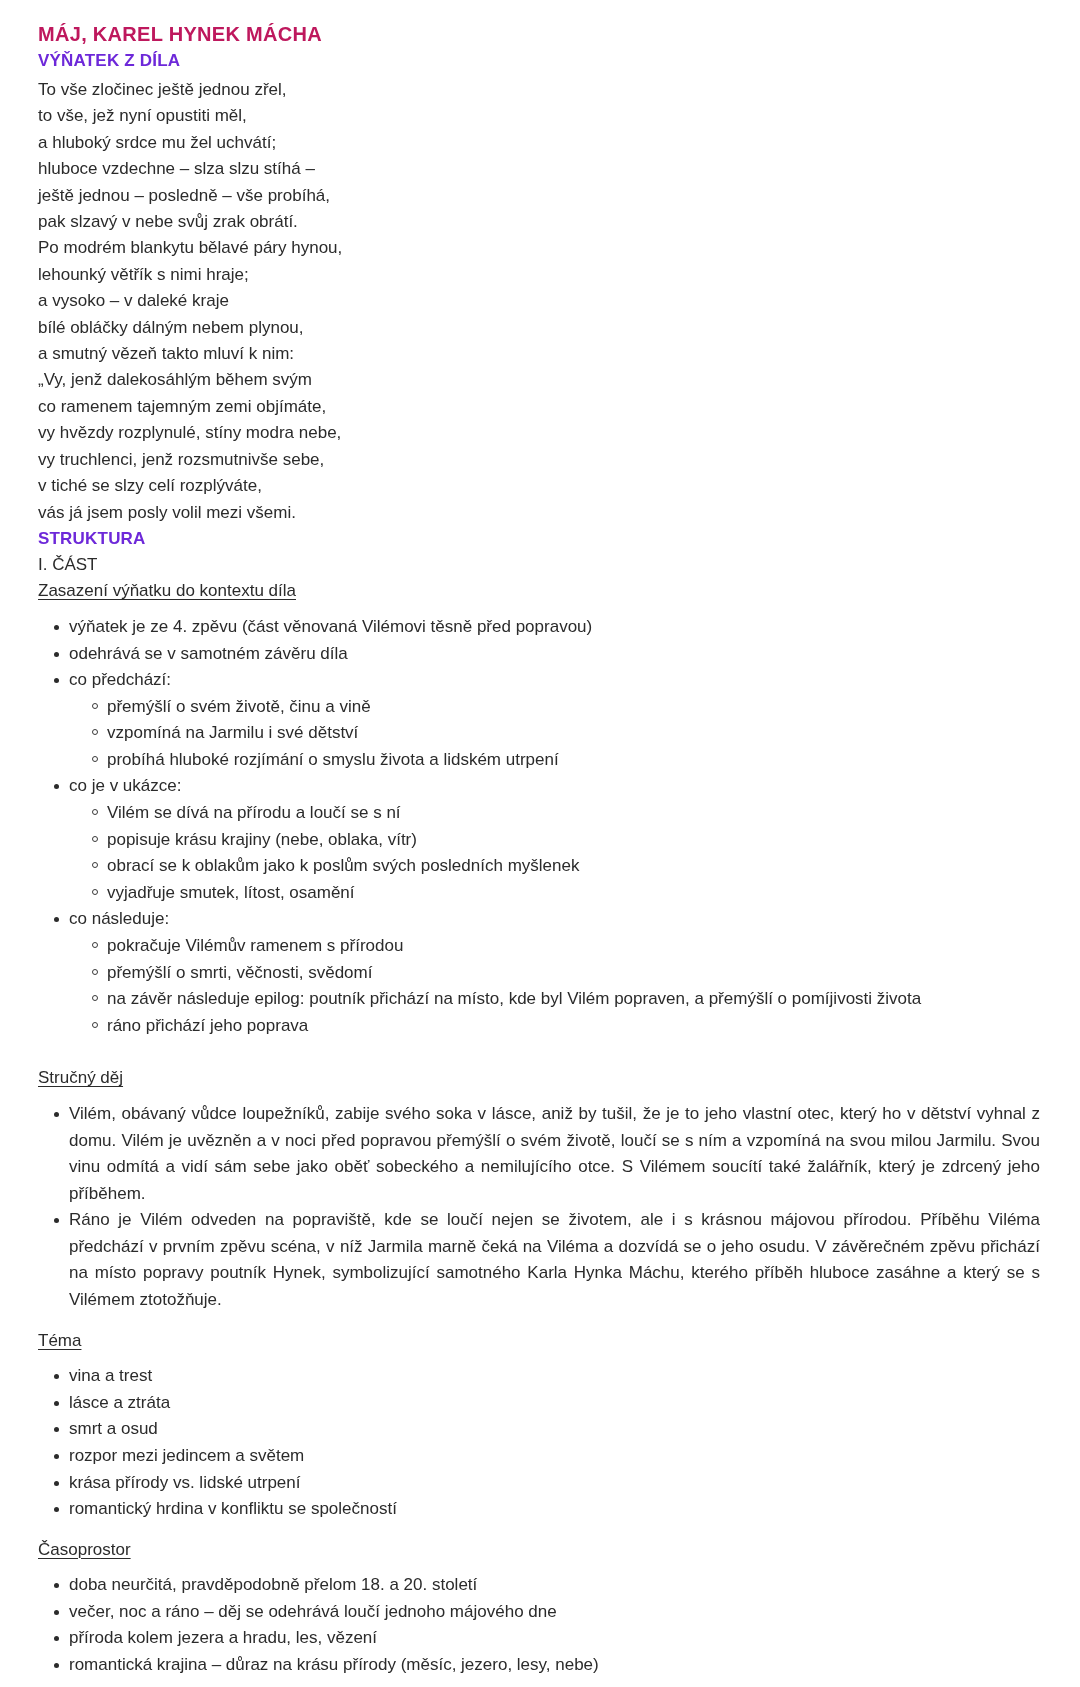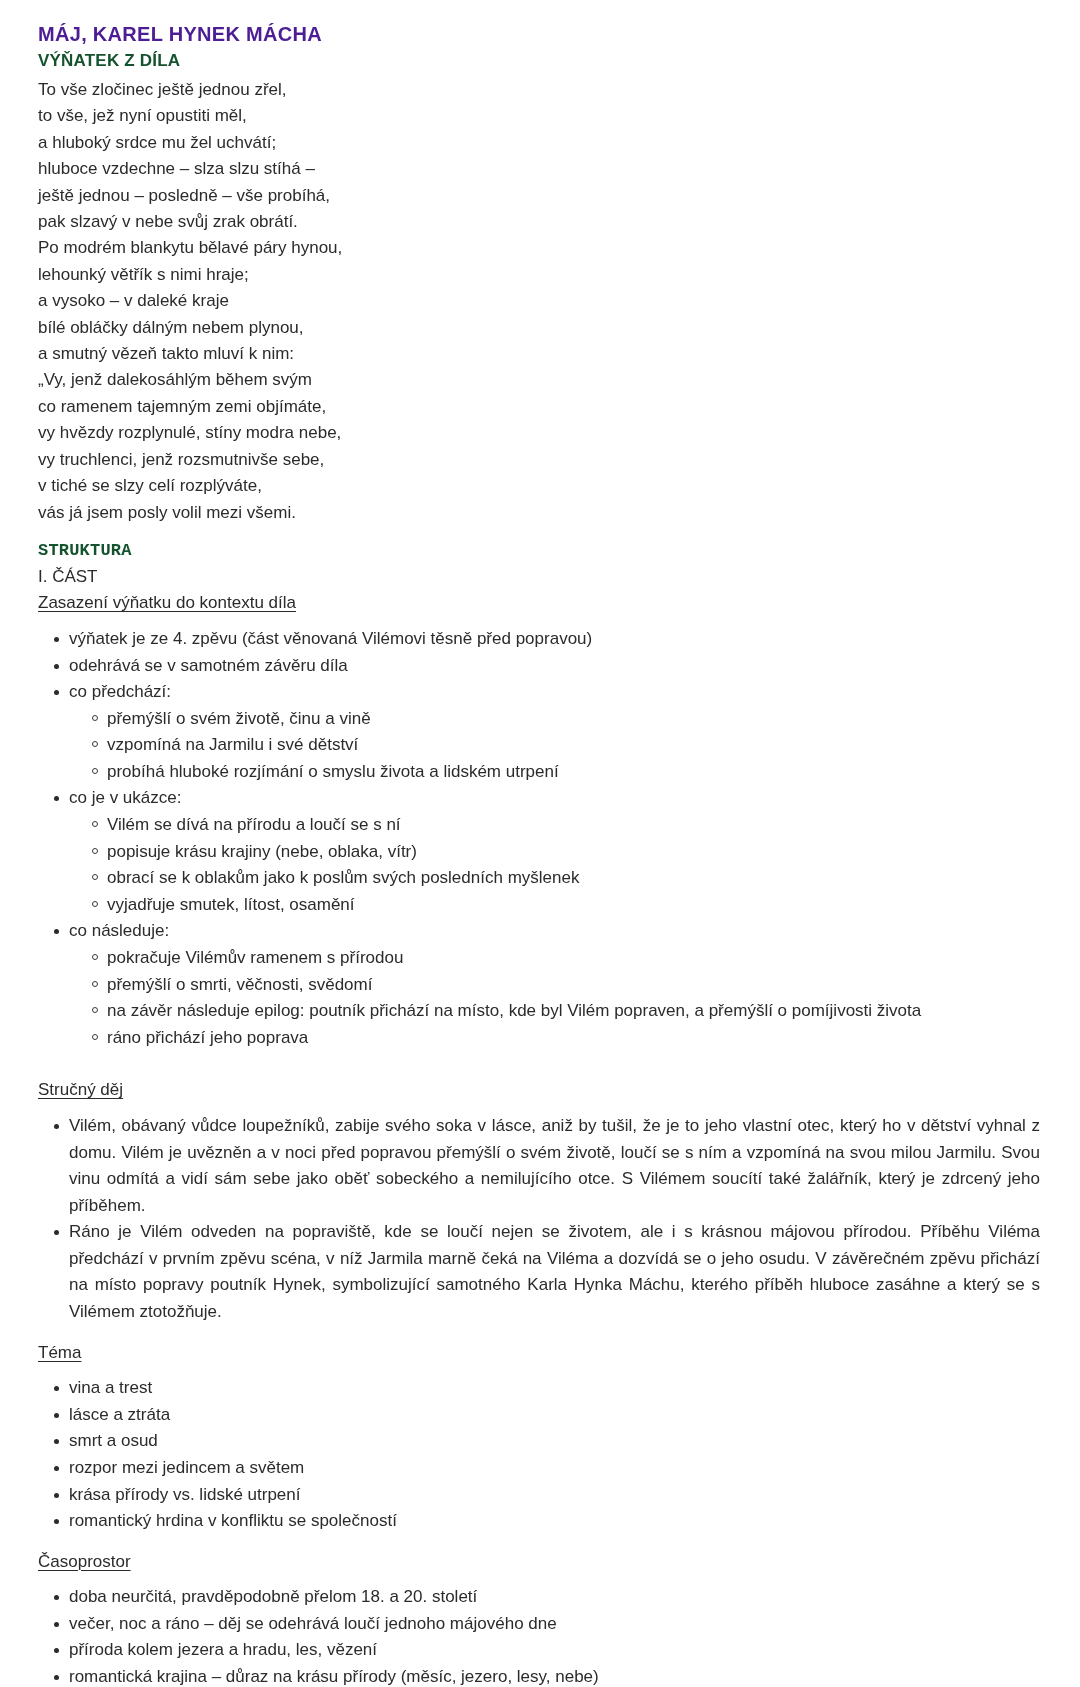--- a/index.html
+++ b/index.html
@@ -5,31 +5,31 @@
   html, body { margin: 0; padding: 0; background: #ffffff; }
   body {
     width: 1080px; height: 1687px; overflow: hidden;
     font-family: "Liberation Sans", "DejaVu Sans", sans-serif;
     color: #2b2b2b;
     -webkit-font-smoothing: antialiased;
   }
   .doc { padding: 21px 40px 0 38px; font-size: 17px; line-height: 26.5px; }
 
   .title {
-    font-size: 20px; font-weight: 700; color: #4c1d95;
+    font-size: 20px; font-weight: 700; color: #be185d;
     line-height: 27px; letter-spacing: 0.3px;
   }
   .subtitle {
-    font-size: 17px; font-weight: 700; color: #14532d;
+    font-size: 17px; font-weight: 700; color: #6d28d9;
     line-height: 26px; letter-spacing: 0.2px;
   }
   .poem { margin-top: 3px; }
   .pline { line-height: 26.4px; white-space: pre; }
 
-  .sec-gap { margin-top: 12px; font-family: Liberation Mono, monospace; }
+  .sec-gap { margin-top: 0; }
   .plain { line-height: 26.5px; }
   .uheading {
     line-height: 26.5px;
     text-decoration: underline;
     text-underline-offset: 3px;
     text-decoration-thickness: 1px;
   }
   .big-gap { margin-top: 26px; }
   .mid-gap { margin-top: 14px; }
 

